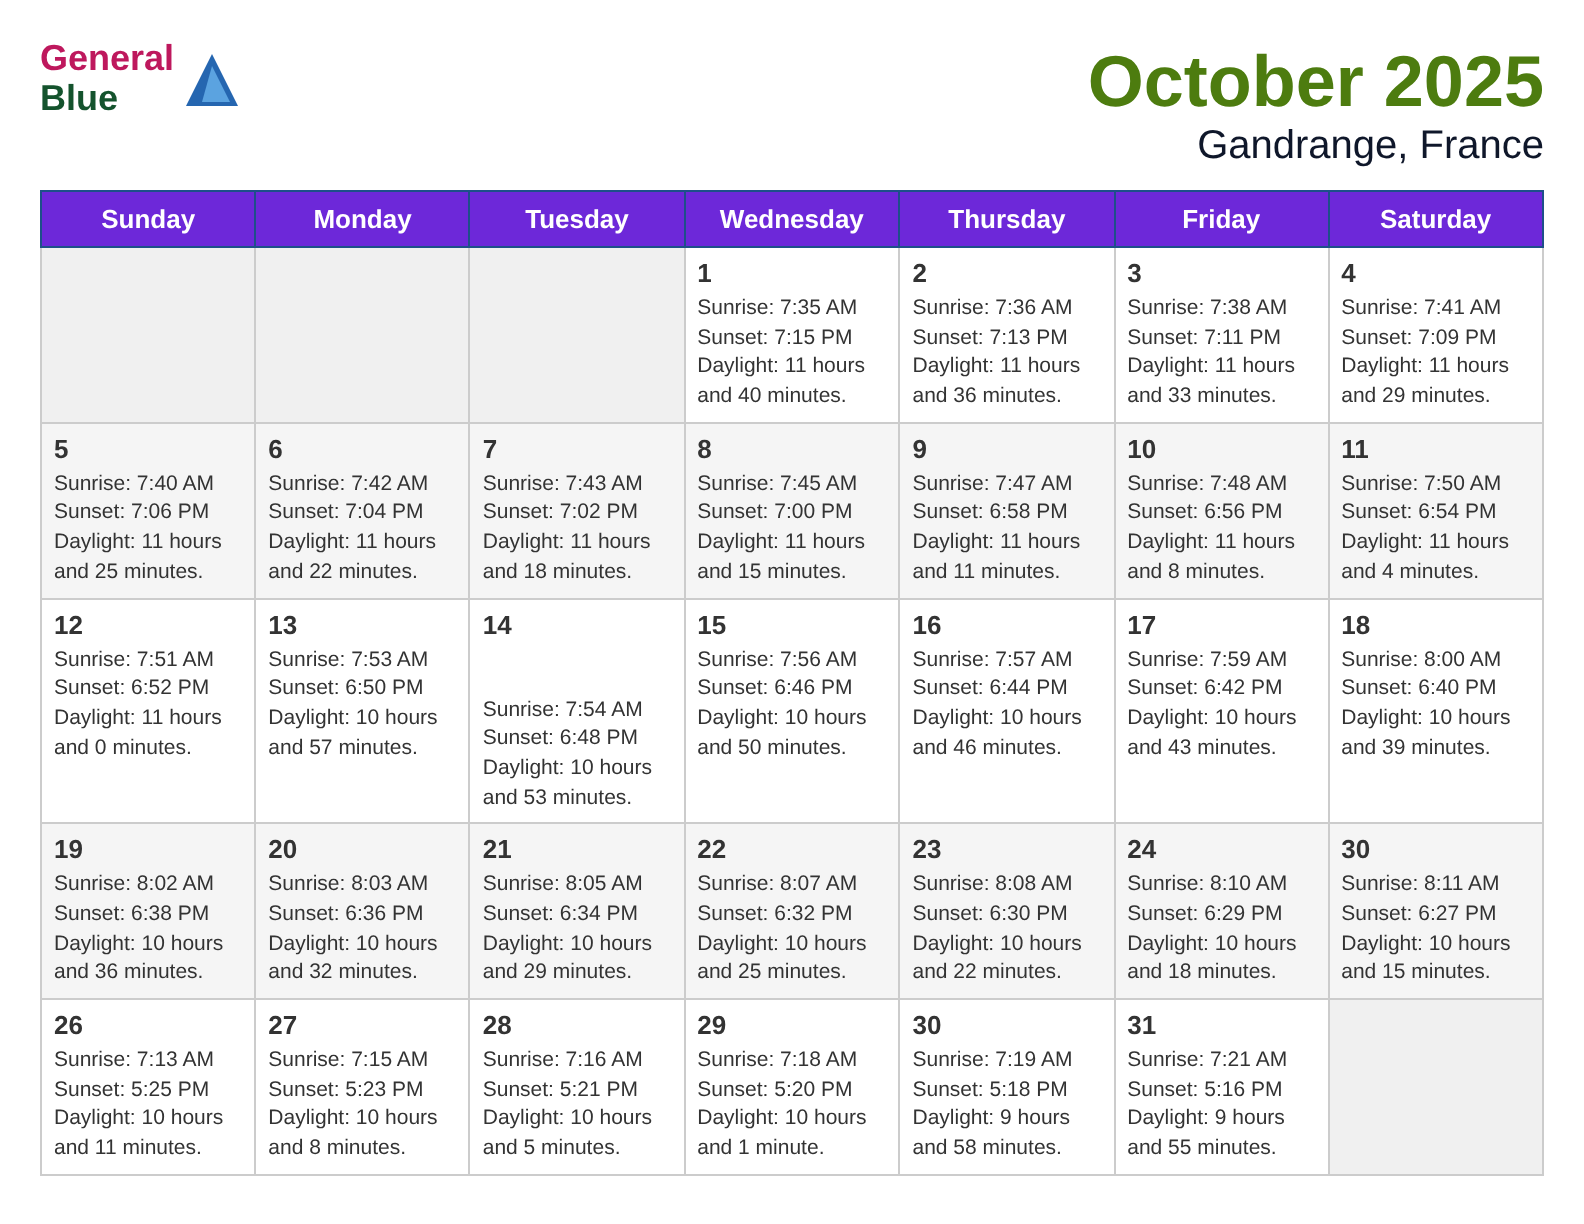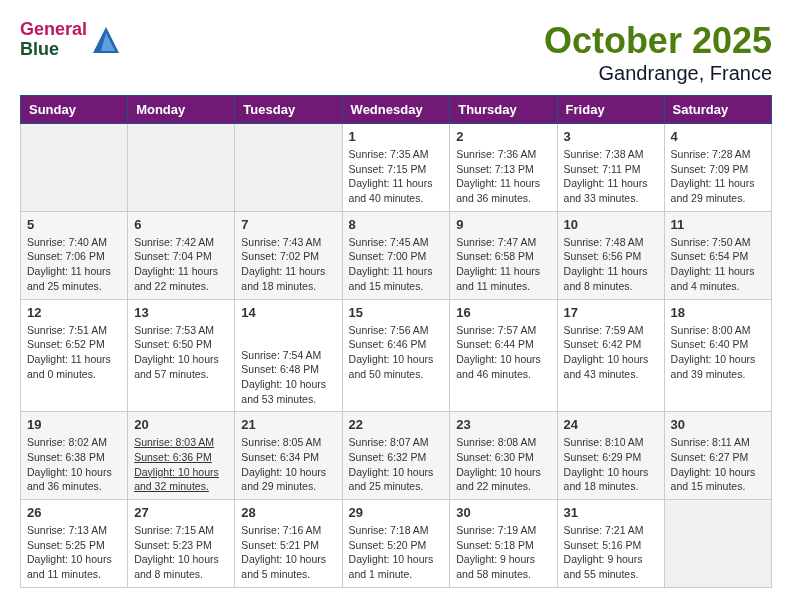--- a/index.html
+++ b/index.html
@@ -51,23 +51,23 @@
     .location {
       font-size: 20px;
       color: #0f172a;
     }
     .calendar {
       width: 100%;
       border-collapse: collapse;
       border: 1px solid #ccc;
     }
     .calendar th {
-      background-color: #701a75;
+      background-color: #6d28d9;
       color: #fff;
-      text-align: left;
+      text-align: center;
       padding: 6px 8px;
       font-size: 13px;
       border: 1px solid #1e4f8a;
     }
     .calendar td {
       vertical-align: top;
       border: 1px solid #ccc;
       padding: 5px 6px;
       width: 108px;
       min-height: 80px;
@@ -141,21 +141,21 @@
 Daylight: 11 hours and 36 minutes.</div>
         </td>
         <td>
           <div class="day-number">3</div>
           <div class="day-info" style="white-space: pre-line;">Sunrise: 7:38 AM
 Sunset: 7:11 PM
 Daylight: 11 hours and 33 minutes.</div>
         </td>
         <td>
           <div class="day-number">4</div>
-          <div class="day-info" style="white-space: pre-line;">Sunrise: 7:28 AM
+          <div class="day-info" style="white-space: pre-line;">Sunrise: 7:41 AM
 Sunset: 7:09 PM
 Daylight: 11 hours and 29 minutes.</div>
         </td>
       </tr>
       <tr>
         <td>
           <div class="day-number">5</div>
           <div class="day-info" style="white-space: pre-line;">Sunrise: 7:40 AM
 Sunset: 7:06 PM
 Daylight: 11 hours and 25 minutes.</div>
@@ -243,21 +243,21 @@
       </tr>
       <tr>
         <td>
           <div class="day-number">19</div>
           <div class="day-info" style="white-space: pre-line;">Sunrise: 8:02 AM
 Sunset: 6:38 PM
 Daylight: 10 hours and 36 minutes.</div>
         </td>
         <td>
           <div class="day-number">20</div>
-          <div class="day-info" style="white-space: pre-line; text-decoration: underline;">Sunrise: 8:03 AM
+          <div class="day-info" style="white-space: pre-line;">Sunrise: 8:03 AM
 Sunset: 6:36 PM
 Daylight: 10 hours and 32 minutes.</div>
         </td>
         <td>
           <div class="day-number">21</div>
           <div class="day-info" style="white-space: pre-line;">Sunrise: 8:05 AM
 Sunset: 6:34 PM
 Daylight: 10 hours and 29 minutes.</div>
         </td>
         <td>

